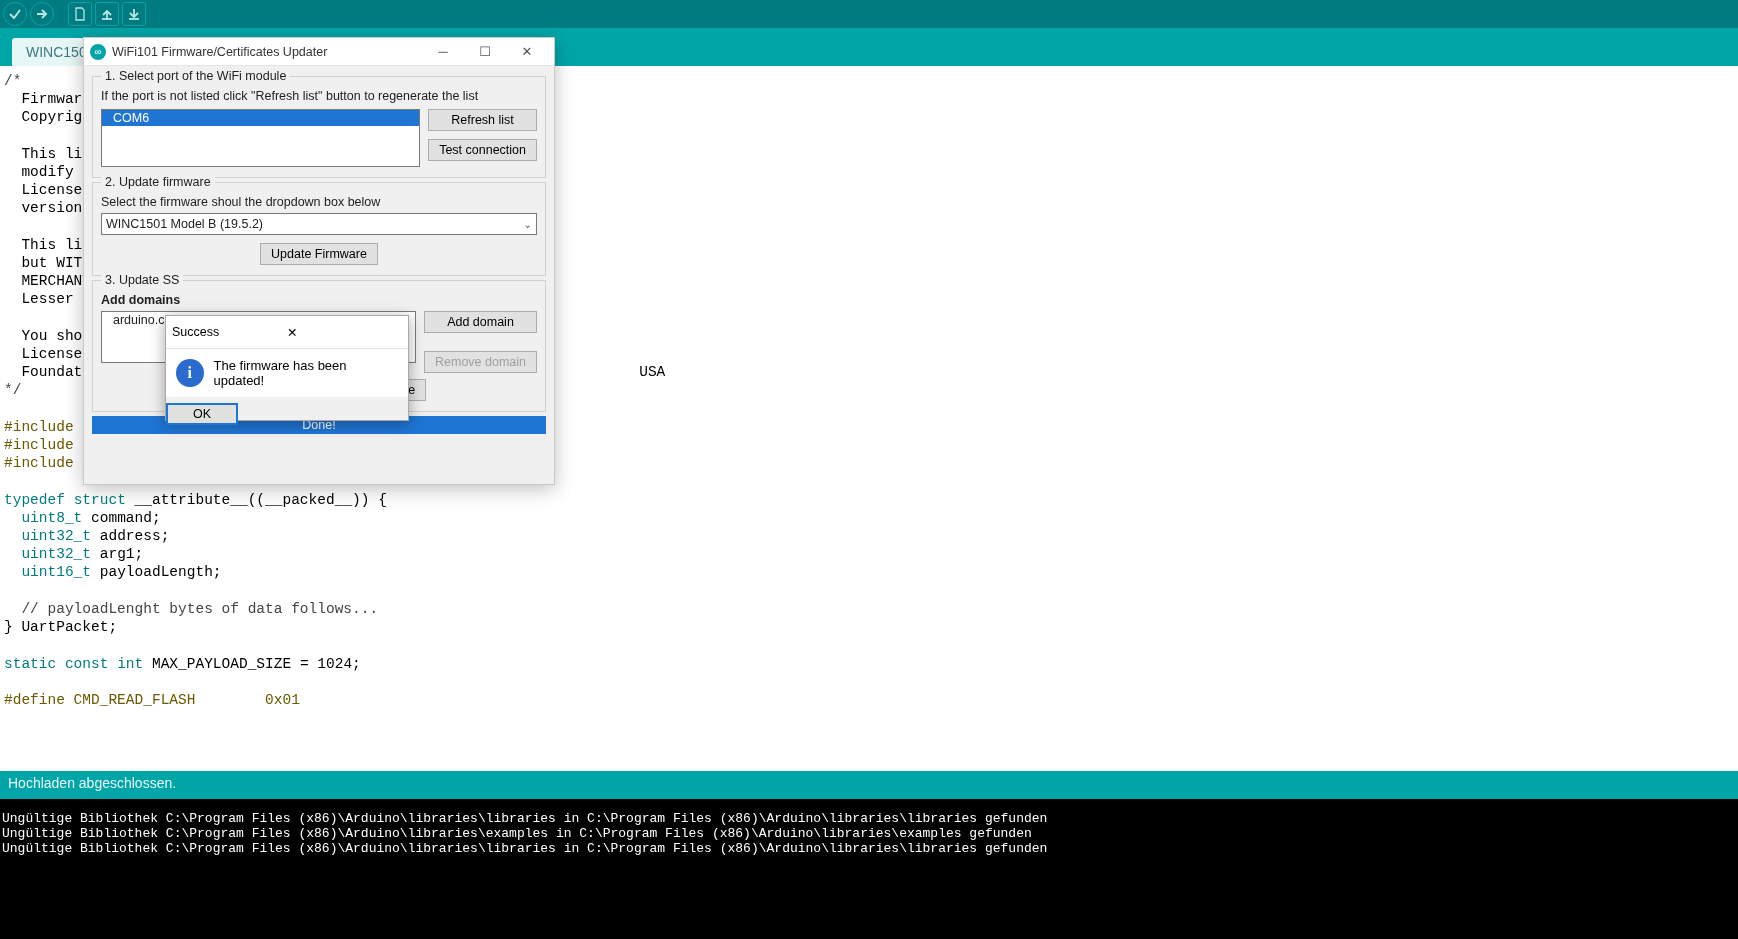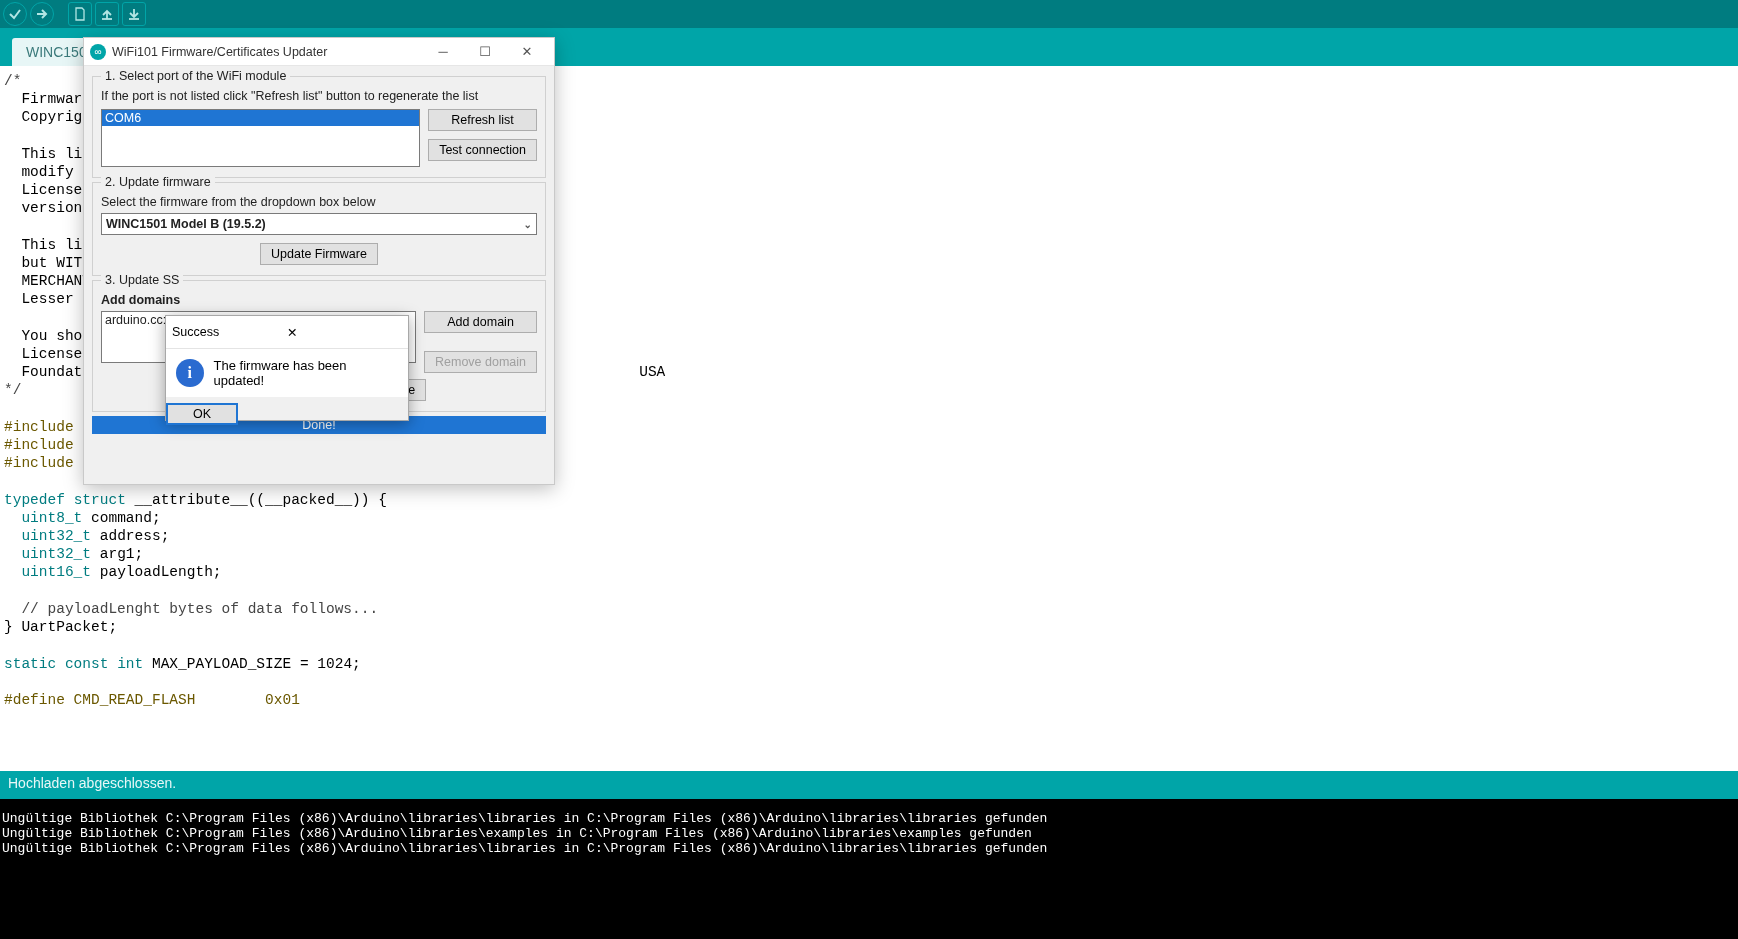--- a/index.html
+++ b/index.html
@@ -132,27 +132,27 @@
   padding: 3px 10px;
   font-size: 12.5px;
   cursor: pointer;
   min-width: 100px;
 }
 .btn.disabled { color:#a0a0a0; background:#e1e1e1; cursor:default;}
 .listbox {
   background:#fff;border:1px solid #7a7a7a;
   height:58px;font-size:12.5px;
 }
-.list-item { padding:1px 3px; }
+.list-item { padding:1px 11px; }
 .list-item.selected { background:#1f75d3;color:#fff;}
 .dropdown {
   width:100%; height:22px;
   border:1px solid #7a7a7a;background:#fff;
   display:flex;align-items:center;justify-content:space-between;
-  padding:0 4px;font-size:12.5px;font-weight:bold;
+  padding:0 4px;font-size:12.5px;
 }
 .dropdown .caret { font-size:10px;color:#555;}
 .progress { height:18px;background:#1f75d3;color:#fff;text-align:center;font-size:12.5px;line-height:18px;}
 
 .msgbox {
   position:absolute;left:165px;top:315px;
   width:244px;height:106px;
   background:#f0f0f0;border:1px solid #a8a8a8;
   box-shadow:0 3px 14px rgba(0,0,0,.35);
   z-index:50;
@@ -232,21 +232,21 @@
           <button class="btn">Refresh list</button>
           <button class="btn">Test connection</button>
         </div>
       </div>
     </div>
   </div>
 
   <div class="groupbox">
     <span class="legend">2. Update firmware</span>
     <div class="gb-content">
-      <div style="margin-bottom:4px;">Select the firmware from the dropdown box below</div>
+      <div style="margin-bottom:4px;">Select the firmware shoul the dropdown box below</div>
       <div class="dropdown">
         <span>WINC1501 Model B (19.5.2)</span>
         <span class="caret">⌄</span>
       </div>
       <div style="text-align:center;margin-top:8px;">
         <button class="btn">Update Firmware</button>
       </div>
     </div>
   </div>
 

